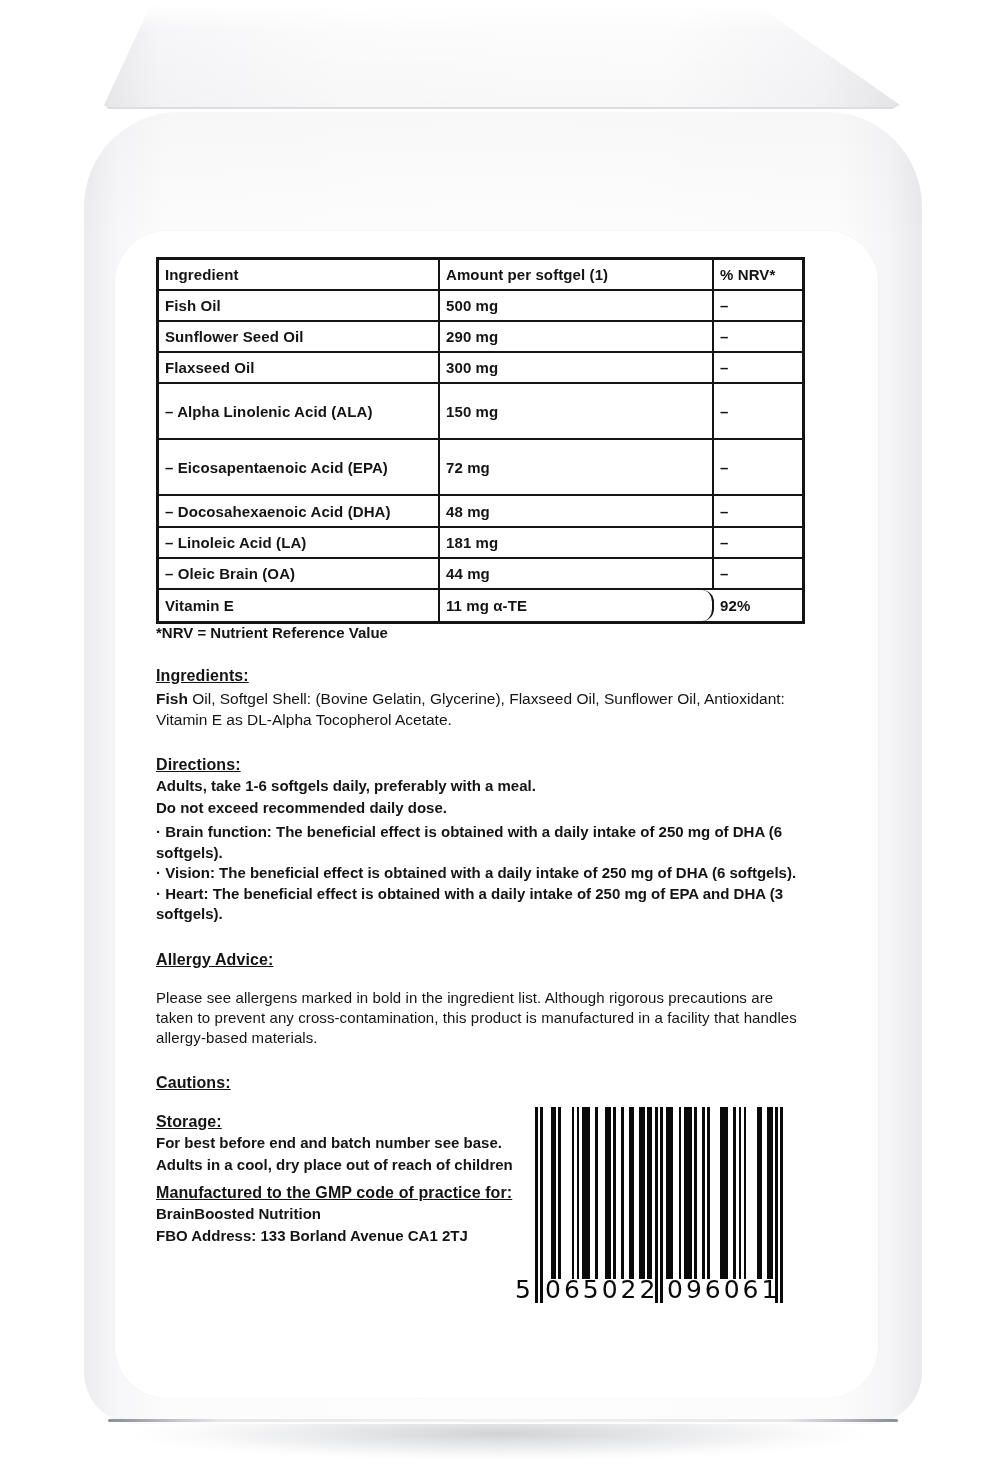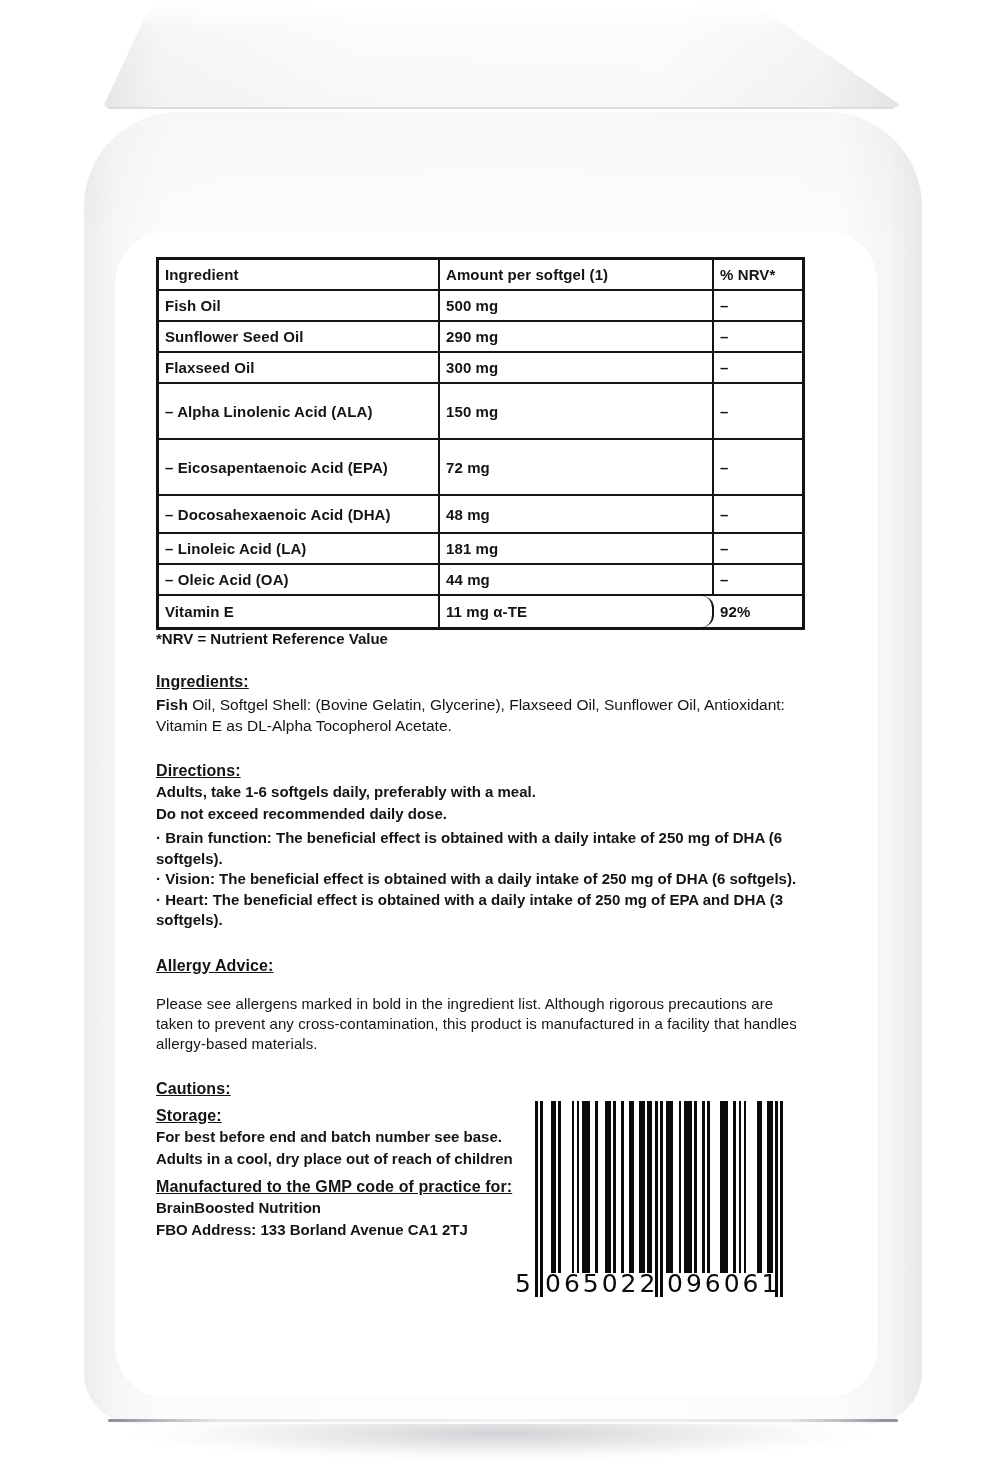--- a/index.html
+++ b/index.html
@@ -40,32 +40,32 @@
   
   .content{ position:absolute; left:156px; top:257px; width:649px; color:#141414; }
 
   .tbl{ display:grid; grid-template-columns:281px 274px 88px; border:3px solid #141414; width:649px; }
   .cell{
     border-right:2px solid #141414; border-bottom:2px solid #141414;
     display:flex; align-items:center; padding:0 6px;
     font-size:15px; font-weight:700; letter-spacing:.1px; line-height:17px;
   }
   .cell.last{ border-right:none; }
-  .h33{ height:31px; } .h52{ height:56px; } .h50{ height:38px; } .h31{ height:31px; }
+  .h33{ height:31px; } .h52{ height:56px; } .h50{ height:32px; } .h31{ height:31px; }
 
   .footnote{ margin-top:0; font-size:15px; font-weight:700; }
   .sec-h{ margin-top:26px; font-size:16px; font-weight:700; text-decoration:underline; letter-spacing:.1px; }
   .para{ margin-top:19px; font-size:15px; font-weight:400; line-height:20px; letter-spacing:.1px; }
   .ing-body{ margin-top:3px; font-size:15.5px; font-weight:400; line-height:21px; }
   .ing-body b{ font-weight:700; }
   .line{ margin-top:2px; font-size:15px; font-weight:700; line-height:20px; }
   .bullets{ margin-top:4px; }
   .bullets p{ font-size:15px; font-weight:700; line-height:20.5px; }
 
-  .bottom-row{ position:relative; margin-top:9px; min-height:210px; }
+  .bottom-row{ position:relative; margin-top:21px; min-height:210px; }
   .left-col{ width:372px; }
 
   
   .barcode{ position:absolute; left:379px; top:-6px; width:250px; height:205px; }
   .bars{ position:absolute; left:0; top:0; width:248px; height:198px; }
   .bar{ position:absolute; top:0; height:172px; background:#0a0a0a; }
   .bar.tall{ height:196px; }
   .bc-digits{ position:absolute; left:0; top:168px; width:248px; height:30px;
     font-family:"DejaVu Sans", sans-serif; font-size:25px; font-weight:400; color:#0a0a0a; }
   .bc-d{ position:absolute; top:0; text-align:center; letter-spacing:3px; }
@@ -118,21 +118,21 @@
       <div class="cell h52 last">–</div>
 
       <div class="cell h50">– Docosahexaenoic Acid (DHA)</div>
       <div class="cell h50">48 mg</div>
       <div class="cell h50 last">–</div>
 
       <div class="cell h33">– Linoleic Acid (LA)</div>
       <div class="cell h33">181 mg</div>
       <div class="cell h33 last">–</div>
 
-      <div class="cell h33">– Oleic Acid (OA)</div>
+      <div class="cell h33">– Oleic Brain (OA)</div>
       <div class="cell h33">44 mg</div>
       <div class="cell h33 last">–</div>
 
       <div class="cell h31 row-last-c" style="border-bottom:none;">Vitamin E</div>
       <div class="cell h31" style="border-bottom:none;border-radius:12px;">11 mg α-TE</div>
       <div class="cell h31 last" style="border-bottom:none;">92%</div>
     </div>
 
     <p class="footnote">*NRV = Nutrient Reference Value</p>
 

